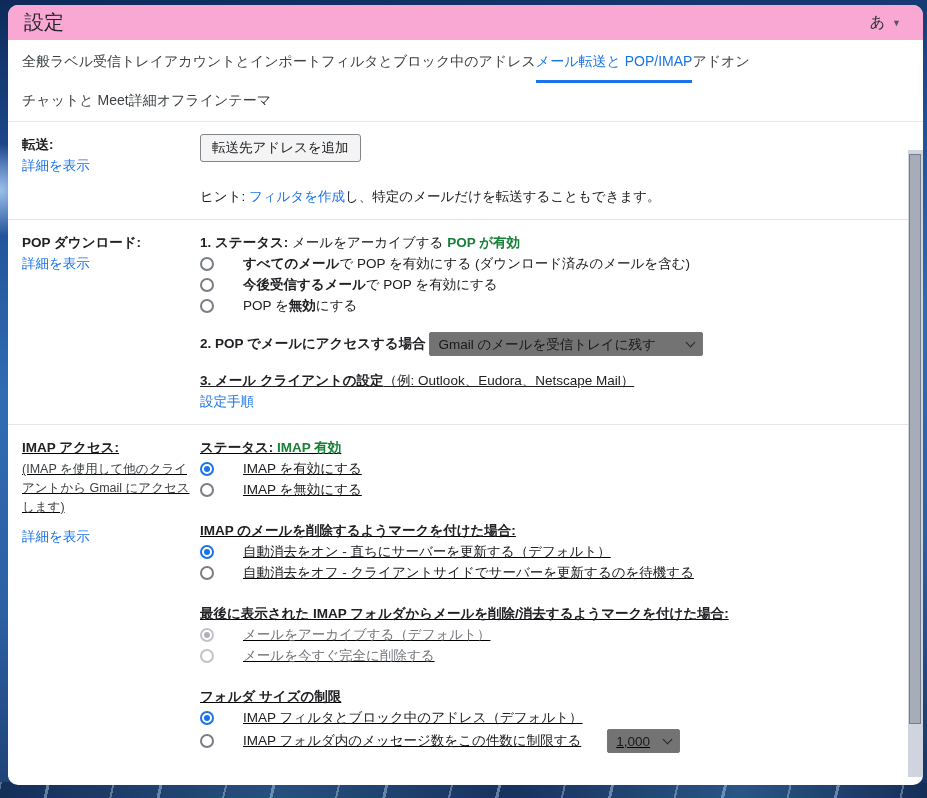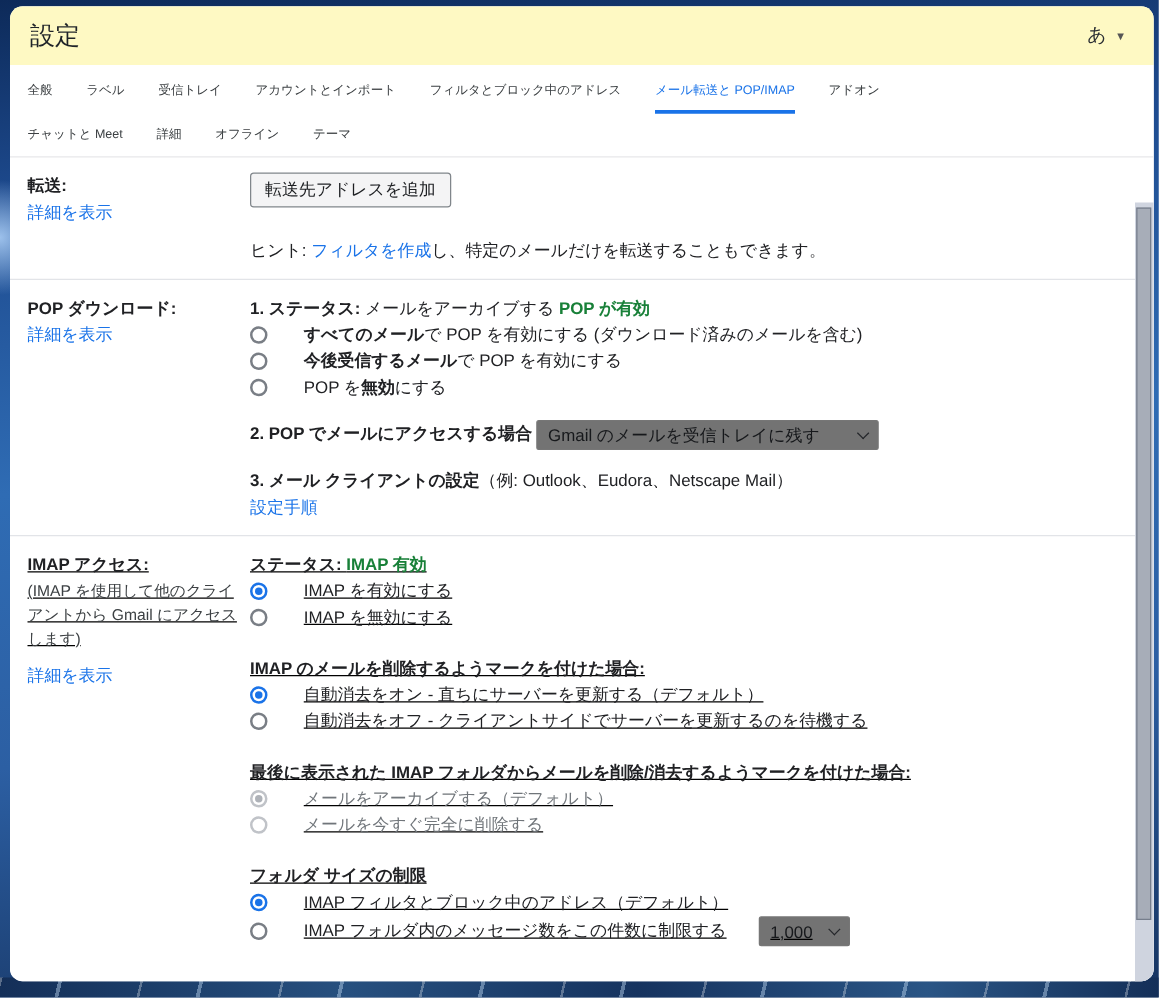--- a/index.html
+++ b/index.html
@@ -15,33 +15,33 @@
     position:absolute; left:0; right:0; bottom:0; height:16px;
     background:
       repeating-linear-gradient(103deg, rgba(255,255,255,.30) 0 2px, rgba(255,255,255,0) 2px 46px, rgba(190,215,240,.45) 46px 49px, rgba(255,255,255,0) 49px 110px),
       linear-gradient(90deg,#142f58,#27507f 30%,#16335f 55%,#2a5585 80%,#142f58);
   }
   .window {
     position:absolute; left:8px; top:5px; right:4px; bottom:13px;
     background:#fff; border-radius:10px; overflow:hidden;
   }
   .titlebar {
-    height:47px; background:#fef9c3;
+    height:35px; background:#f9a8d4;
     display:flex; align-items:center; justify-content:space-between;
     padding:0 22px 0 16px;
   }
   .title { font-size:20px; color:#1f2328; }
   .lang { display:flex; align-items:center; gap:7px; font-size:15px; color:#2b2f33; cursor:default; }
   .lang .caret { font-size:9px; color:#555; }
 
   .content { position:relative; height:calc(100% - 43px); background:#fff; }
 
   
   .tabs { padding:13px 14px 0 14px; border-bottom:1px solid #e7e8ea; }
-  .tabrow { display:flex; gap:27px; font-size:10px; color:#3c4043; }
+  .tabrow { display:flex; font-size:14px; color:#3c4043; }
   .tabrow.r1 .tab { padding-bottom:9px; }
   .tabrow.r2 { padding-top:9px; padding-bottom:11px; }
   .tab { white-space:nowrap; cursor:pointer; }
   .tab.active { color:#1a73e8; border-bottom:3px solid #1a73e8; }
 
   
   .section { display:flex; padding:12px 16px 12px 14px; border-bottom:1px solid #e2e4e8; }
   .section.last { border-bottom:none;text-decoration:underline; }
   .sec-left { width:178px; flex-shrink:0; padding-right:8px; }
   .sec-right { flex:1; min-width:0; }
@@ -82,21 +82,21 @@
     vertical-align:middle; cursor:pointer;
   }
   .select .chev {
     width:7px; height:7px; border-right:1.7px solid #24262a; border-bottom:1.7px solid #24262a;
     transform:rotate(45deg); margin-left:14px; margin-top:-4px; flex-shrink:0;
   }
   .select.wide { min-width:274px; }
   .select.small { min-width:64px; margin-left:6px; }
   .status-line { font-size:13.5px; line-height:21px; color:#202124; }
   .gap18 { margin-top:16px; }
-  .gap14 { margin-top:14px; }
+  .gap14 { margin-top:14px;text-decoration:underline; }
 
   
   .scrollbar { position:absolute; right:0; top:110px; bottom:0; width:15px; background:#cfd4df; }
   .scroll-thumb {
     position:absolute; top:4px; left:1px; right:2px; height:570px;
     background:#a7adb8; border:1px solid #767e8c;
   }
 </style>
 </head>
 <body>

